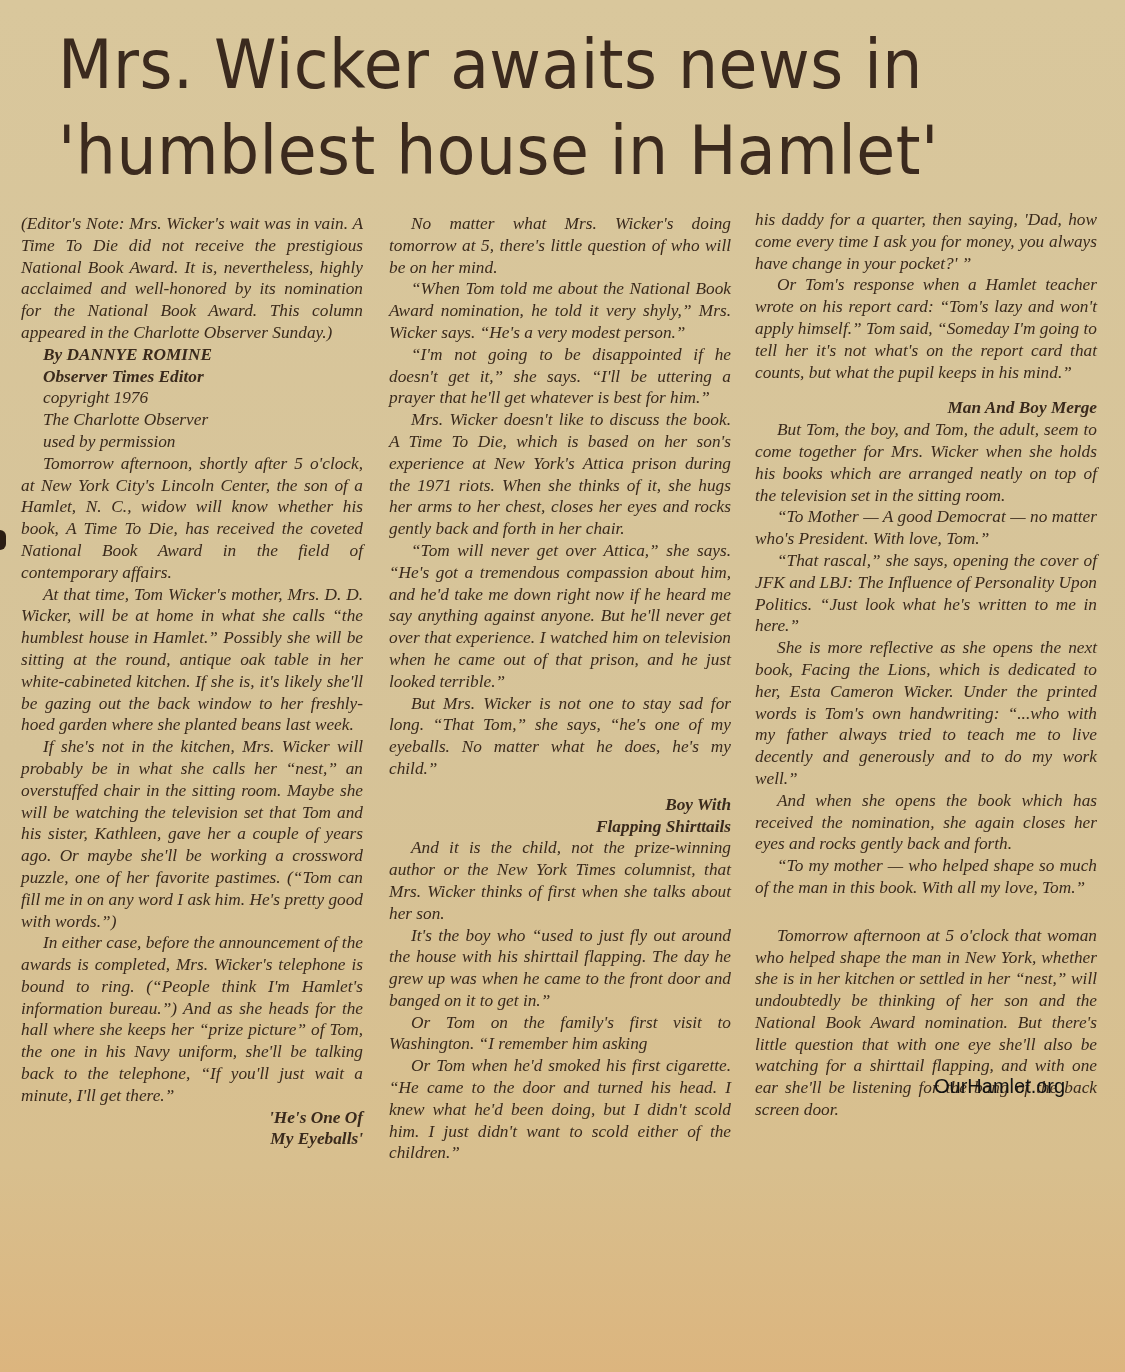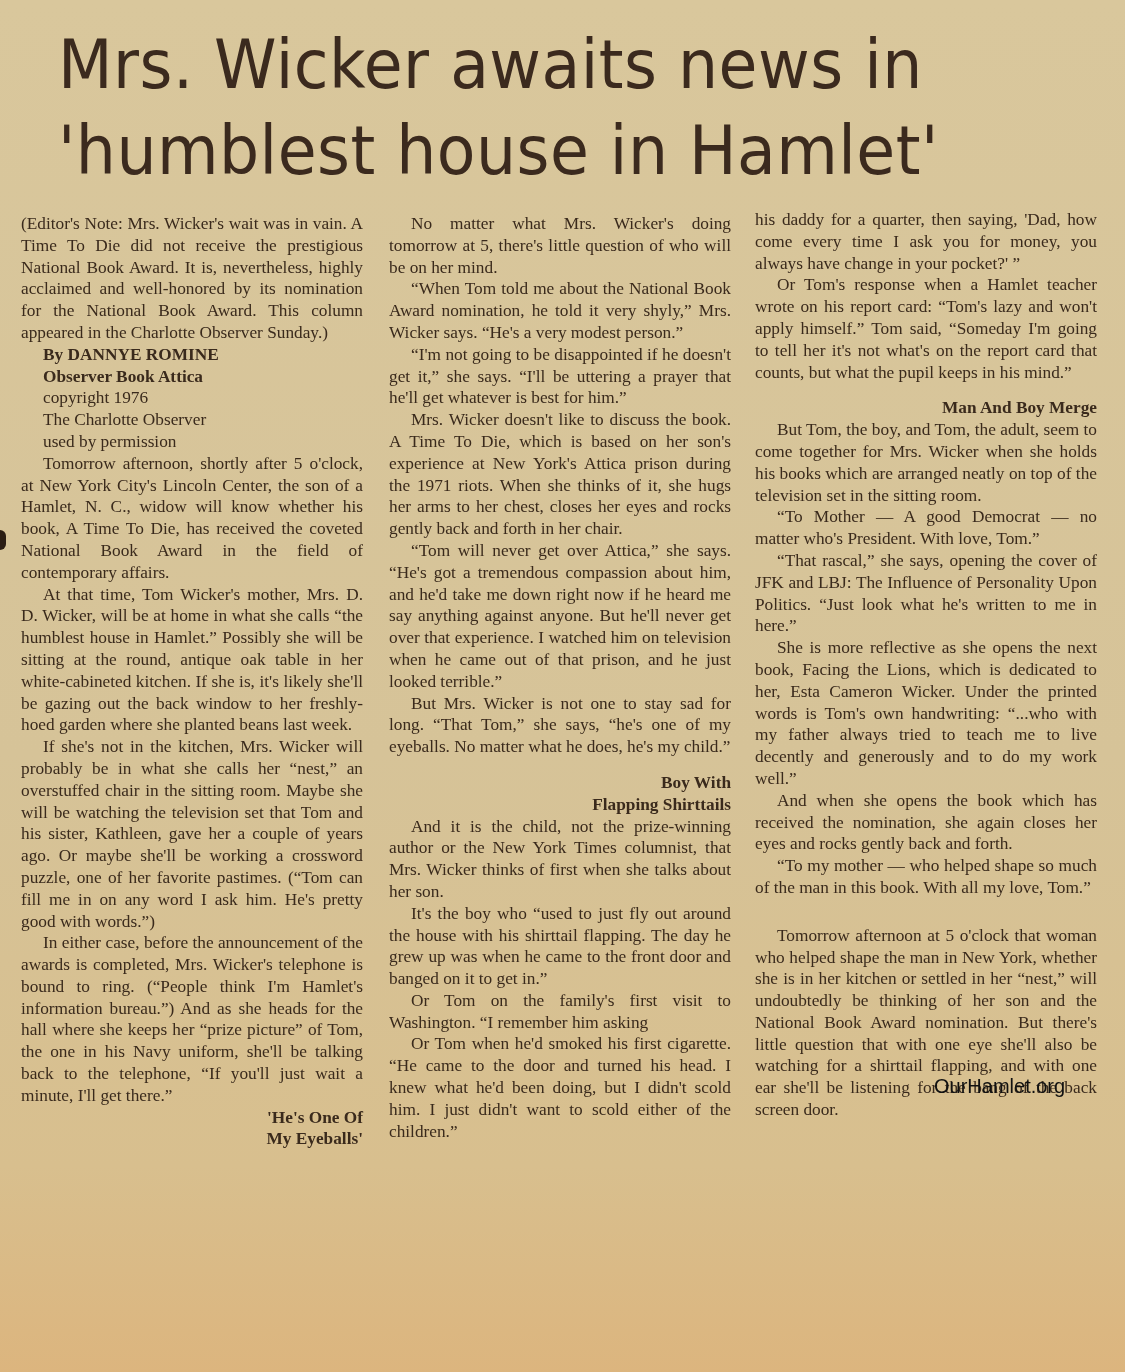--- a/index.html
+++ b/index.html
@@ -20,21 +20,21 @@
     .headline div { white-space: nowrap; }
     .col {
       position: absolute; top: 213px; width: 342px;
       font-size: 17.3px; line-height: 21.8px;
       text-align: justify;
     }
     .col1 { left: 21px; }
     .col2 { left: 389px; }
     .col3 { left: 755px; top: 230px; }
     .col3 .firstline { margin-top: -21px; }
-    .col p { margin: 0; text-indent: 22px; }
+    .col p { margin: 0; text-indent: 22px; font-style: italic; }
     .col p.noindent { text-indent: 0; }
     .sub { text-align: right; font-weight: bold; margin: 0; text-indent: 0; }
     .gap { height: 14px; }
     .credit { margin: 0; }
     .credit.b { font-weight: bold; }
     .watermark {
       position: absolute; left: 934px; top: 1075px;
       font-family: "Liberation Sans", "DejaVu Sans", sans-serif;
       font-size: 20px; color: #111; 
     }
@@ -49,21 +49,21 @@
 <div class="edge-dot"></div>
 
 <div class="headline">
   <div>Mrs. Wicker awaits news in</div>
   <div>'humblest house in Hamlet'</div>
 </div>
 
 <div class="col col1">
   <p class="noindent">(Editor's Note: Mrs. Wicker's wait was in vain. A Time To Die did not receive the prestigious National Book Award. It is, nevertheless, highly acclaimed and well-honored by its nomination for the National Book Award. This column appeared in the Charlotte Observer Sunday.)</p>
   <p class="credit b">By DANNYE ROMINE</p>
-  <p class="credit b">Observer Book Attica</p>
+  <p class="credit b">Observer Times Editor</p>
   <p class="credit">copyright 1976</p>
   <p class="credit">The Charlotte Observer</p>
   <p class="credit">used by permission</p>
   <p>Tomorrow afternoon, shortly after 5 o'clock, at New York City's Lincoln Center, the son of a Hamlet, N. C., widow will know whether his book, A Time To Die, has received the coveted National Book Award in the field of contemporary affairs.</p>
   <p>At that time, Tom Wicker's mother, Mrs. D. D. Wicker, will be at home in what she calls “the humblest house in Hamlet.” Possibly she will be sitting at the round, antique oak table in her white-cabineted kitchen. If she is, it's likely she'll be gazing out the back window to her freshly-hoed garden where she planted beans last week.</p>
   <p>If she's not in the kitchen, Mrs. Wicker will probably be in what she calls her “nest,” an overstuffed chair in the sitting room. Maybe she will be watching the television set that Tom and his sister, Kathleen, gave her a couple of years ago. Or maybe she'll be working a crossword puzzle, one of her favorite pastimes. (“Tom can fill me in on any word I ask him. He's pretty good with words.”)</p>
   <p>In either case, before the announcement of the awards is completed, Mrs. Wicker's telephone is bound to ring. (“People think I'm Hamlet's information bureau.”) And as she heads for the hall where she keeps her “prize picture” of Tom, the one in his Navy uniform, she'll be talking back to the telephone, “If you'll just wait a minute, I'll get there.”</p>
   <p class="sub">'He's One Of</p>
   <p class="sub">My Eyeballs'</p>
 </div>

